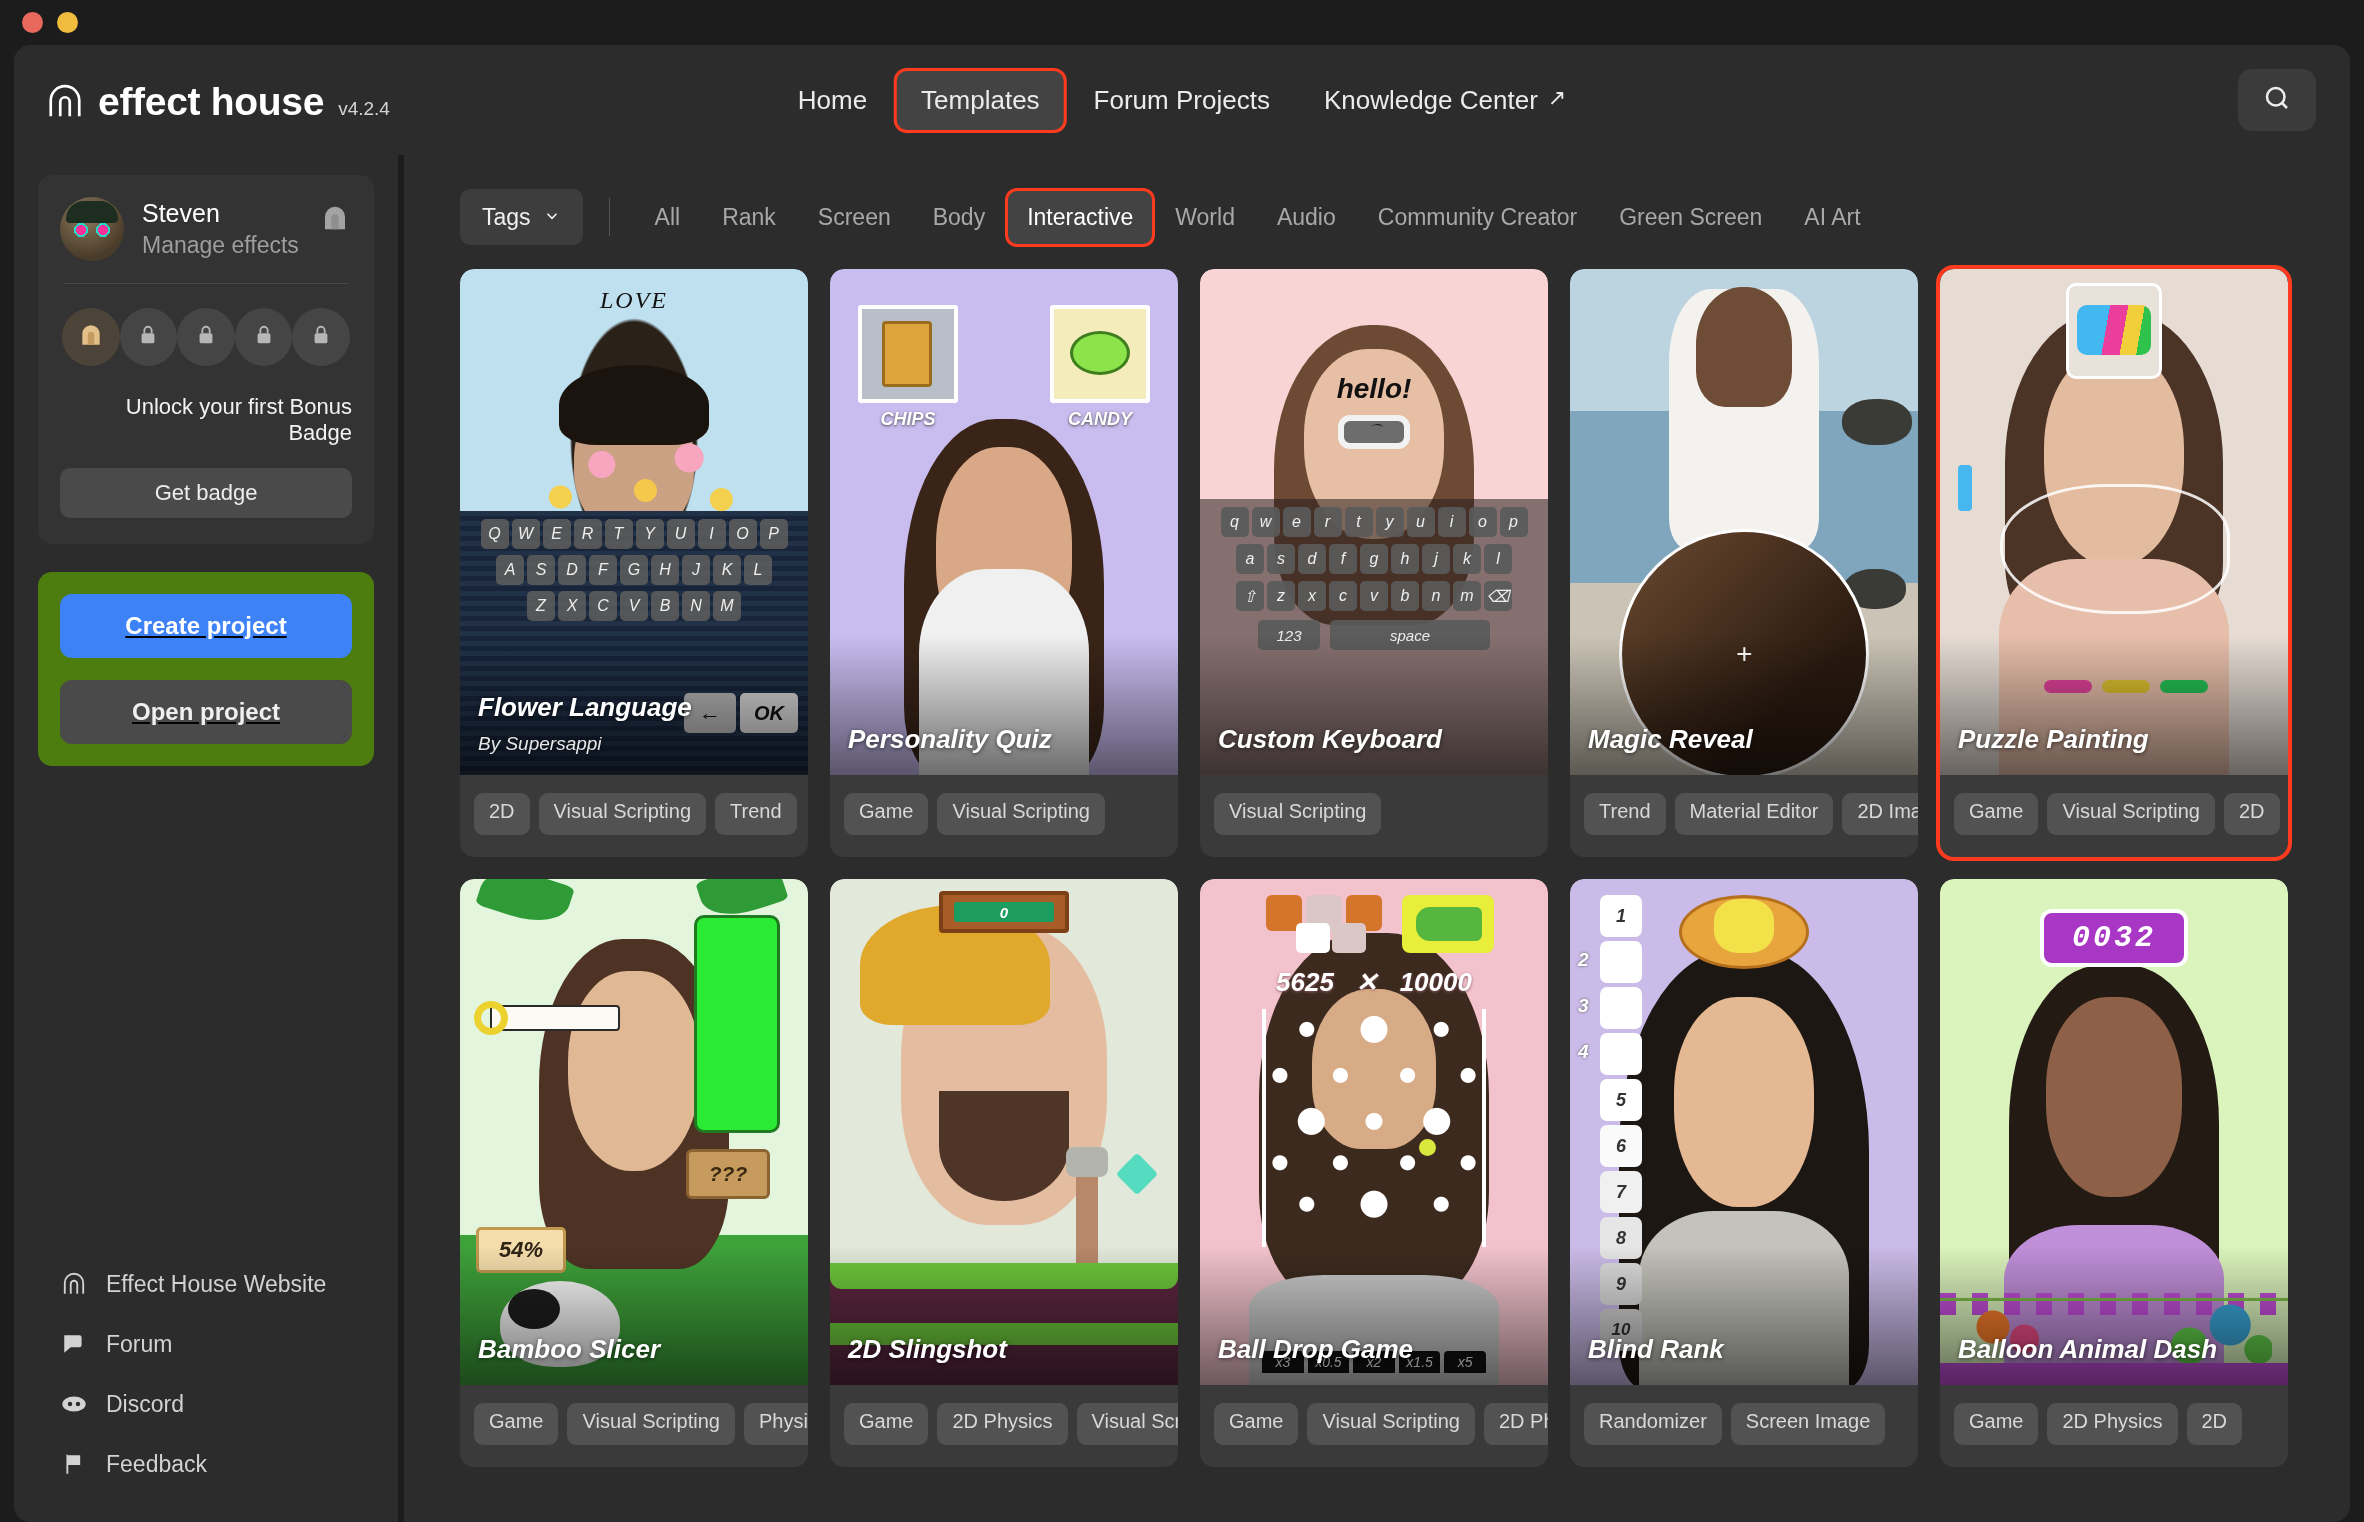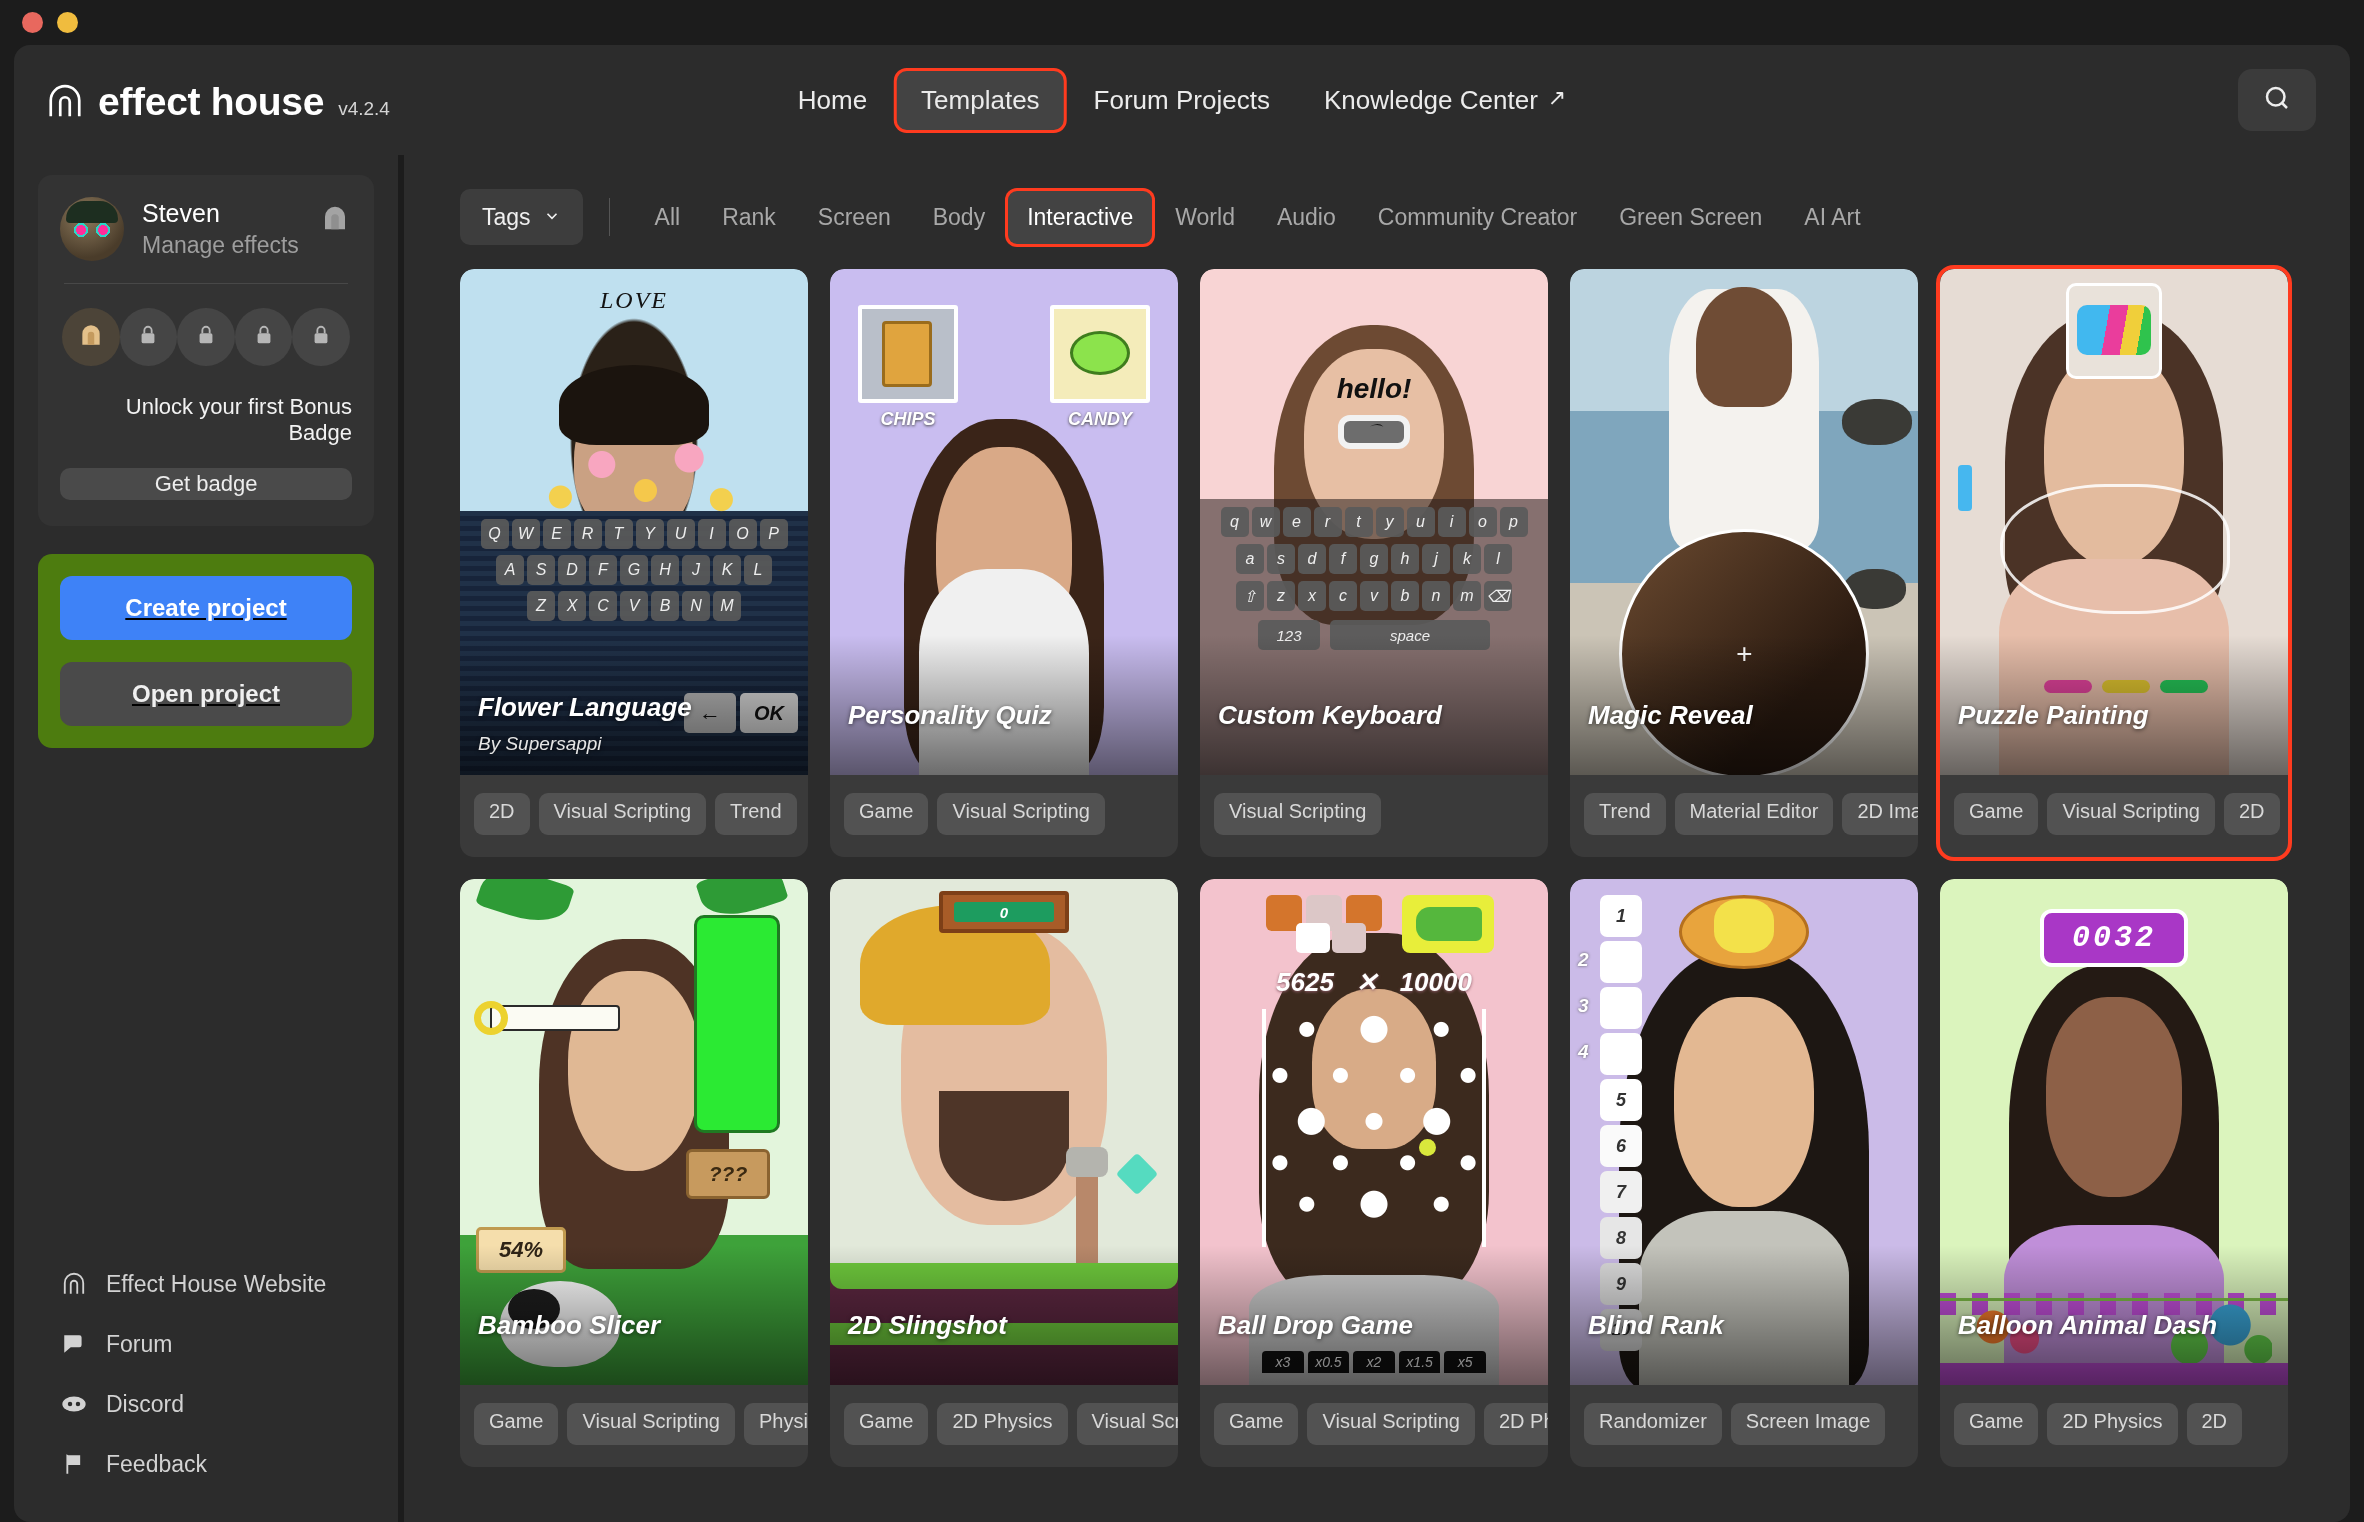--- a/index.html
+++ b/index.html
@@ -93,21 +93,21 @@
   .badges { display: flex; justify-content: space-between; margin: 24px 2px 0 2px; }
   .badge {
     width: 58px; height: 58px; border-radius: 50%;
     background: #454545;
     display: flex; align-items: center; justify-content: center;
   }
   .badge.unlocked { background: #4c4438; }
 
   .badge-cta { font-size: 22px; color: #f2f2f2; text-align: right; margin-top: 28px; }
   .get-badge-btn {
-    margin-top: 22px; height: 32px; border-radius: 10px;
+    margin-top: 22px; height: 50px; border-radius: 10px;
     background: #4a4a4a; color: #ededed; font-size: 22px;
     display: flex; align-items: center; justify-content: center;
   }
 
   .action-card {
     background: #4d7c0f; border-radius: 14px;
     margin-top: 28px; padding: 22px; text-decoration: underline;
   }
   .btn-primary {
     height: 64px; border-radius: 12px; background: #3e82f7;
@@ -170,21 +170,21 @@
   .thumb {
     height: 506px; position: relative; overflow: hidden;
     border-radius: 14px 14px 0 0;
     font-style: italic;
   }
   .thumb-overlay {
     position: absolute; left: 0; right: 0; bottom: 0; height: 140px;
     background: linear-gradient(to top, rgba(0,0,0,.55), rgba(0,0,0,0));
   }
   .card-title {
-    position: absolute; left: 18px; bottom: 44px;
+    position: absolute; left: 18px; bottom: 20px;
     color: #fff; font-size: 26px; font-weight: bold;
     text-shadow: 0 1px 4px rgba(0,0,0,.6);
   }
   .card-title.hasauthor { bottom: 52px; }
   .card-author {
     position: absolute; left: 18px; bottom: 20px;
     color: #e6e6e6; font-size: 19px;
     text-shadow: 0 1px 4px rgba(0,0,0,.6);
   }
   .card-tags {

